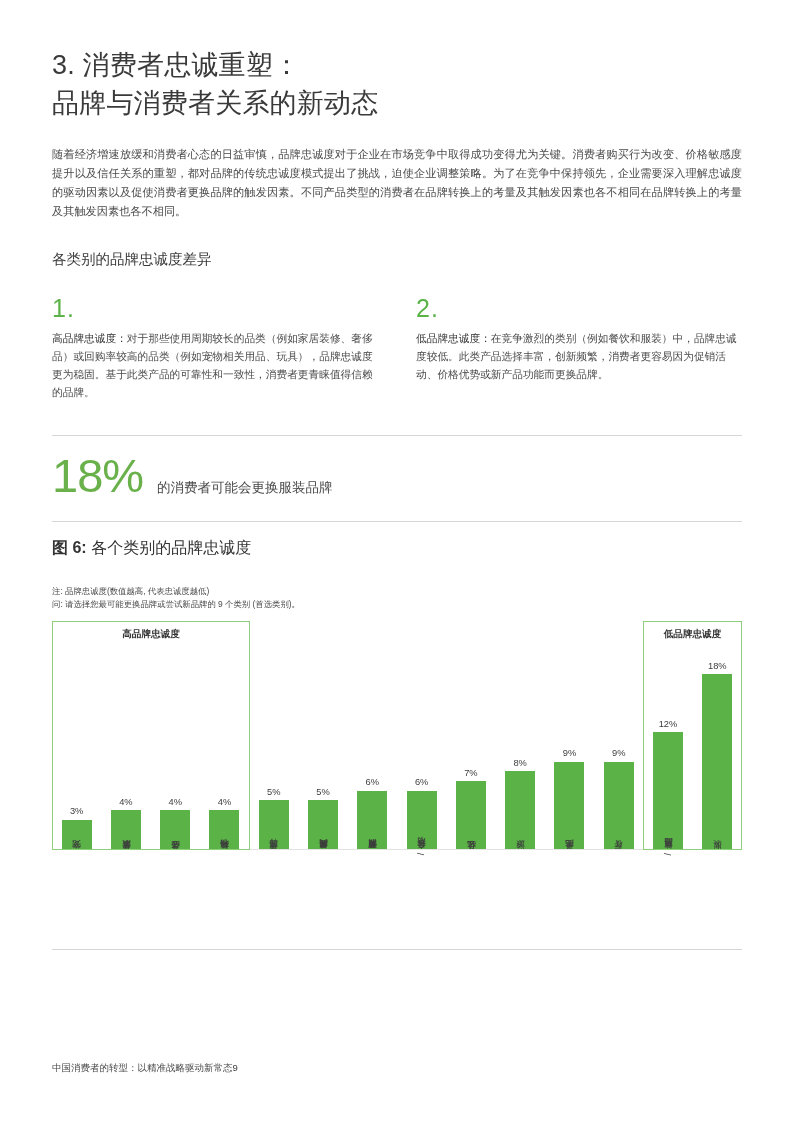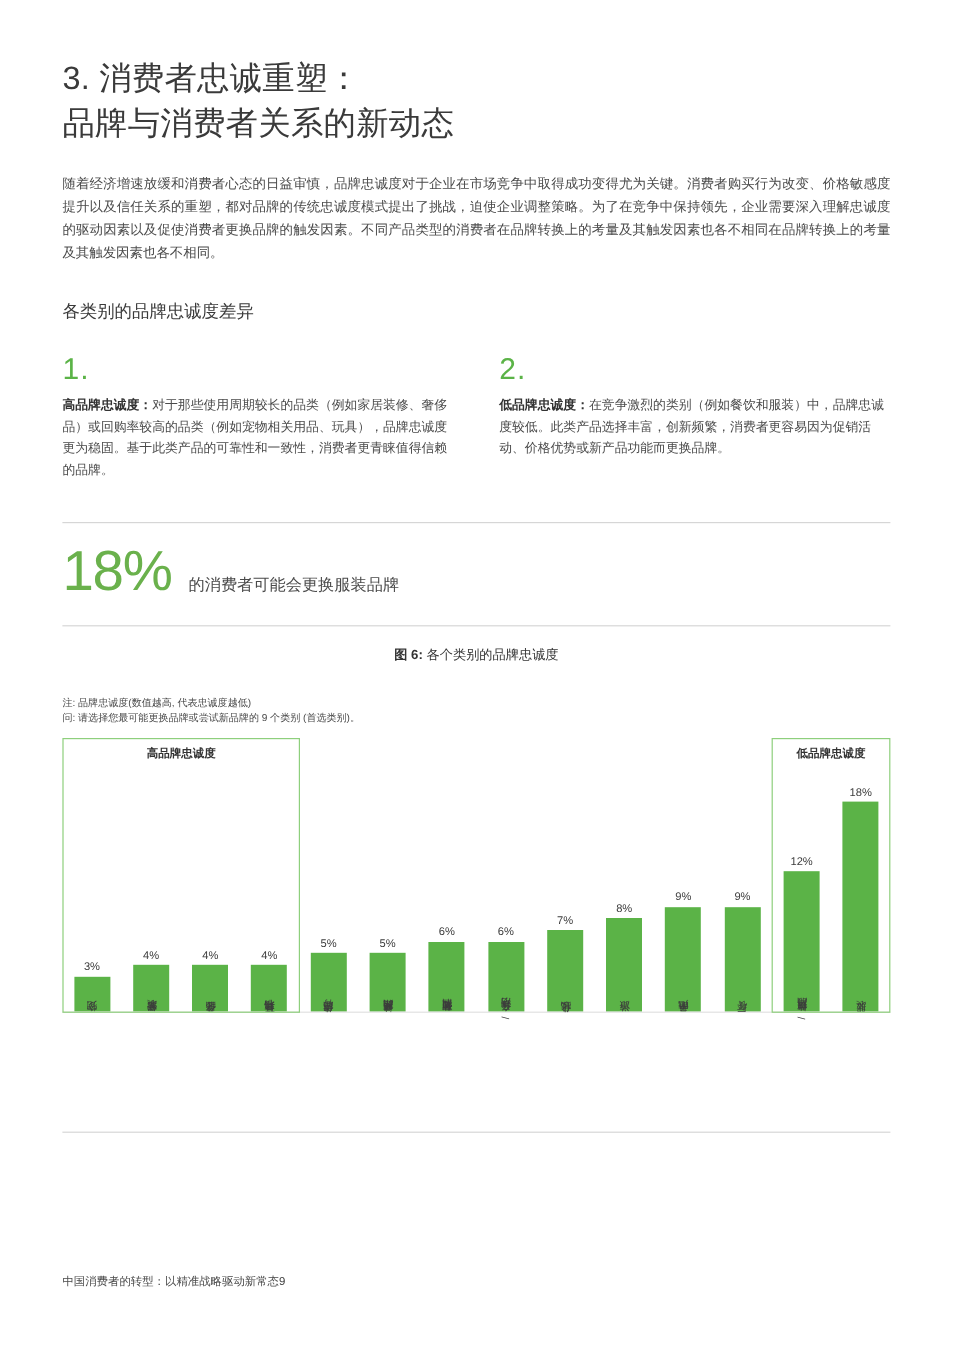--- a/index.html
+++ b/index.html
@@ -72,21 +72,21 @@
     font-weight: 400;
     line-height: 1.1;
     letter-spacing: 1px;
   }
   .point-body {
     margin-top: 8px;
     font-size: 10.7px;
     line-height: 1.66;
     color: #4a4a4a;
   }
-  .point-body b { font-weight: bold; color: #333; }
+  .point-body b { font-weight: normal; color: #333; }
 
   
   .rule {
     border: 0;
     border-top: 1px solid #d6d6d6;
     width: 690px;
   }
   .rule-a { margin-top: 34px; }
   .rule-b { margin-top: 22px; }
 
@@ -106,23 +106,22 @@
     letter-spacing: -1px;
   }
   .stat-label {
     font-size: 13.5px;
     color: #4a4a4a;
   }
 
   
   .fig-title {
     margin-top: 16px;
-    font-size: 11px;
+    font-size: 16px;
     color: #333;
-    text-align: center;
   }
   .fig-title b { font-weight: bold; }
   .fig-notes {
     margin-top: 26px;
     font-size: 8.4px;
     line-height: 1.52;
     color: #4a4a4a;
   }
 
   

